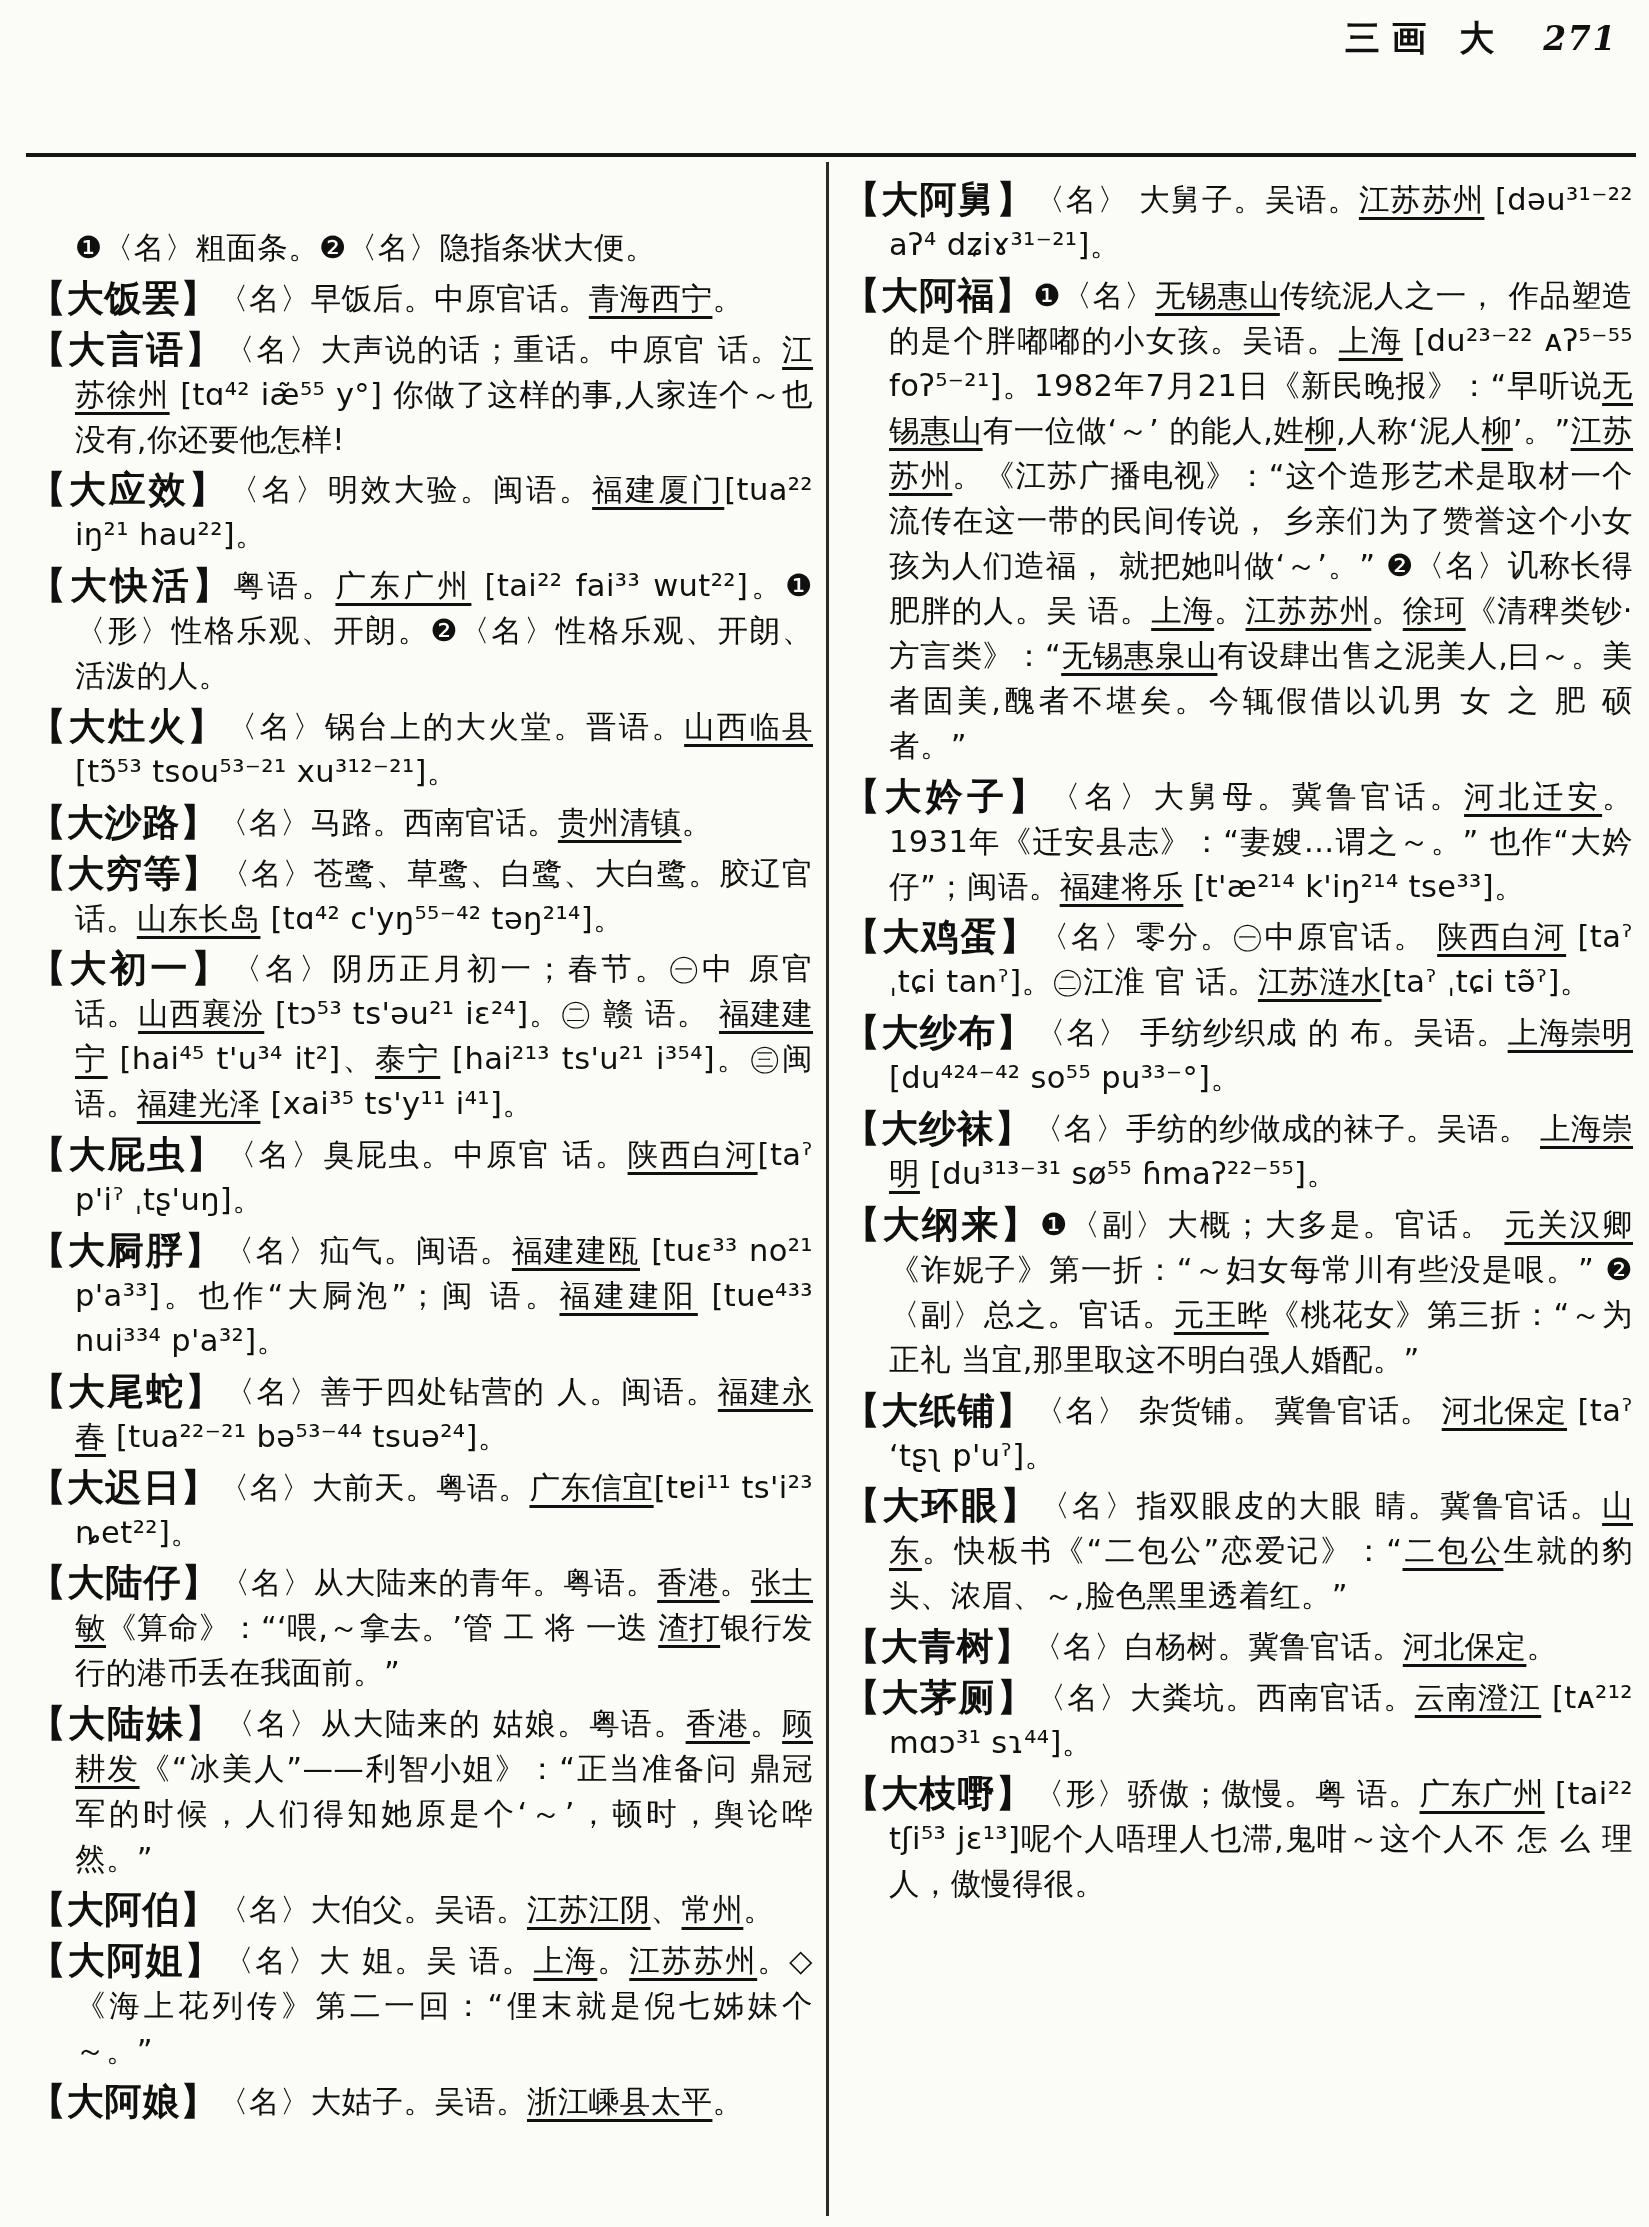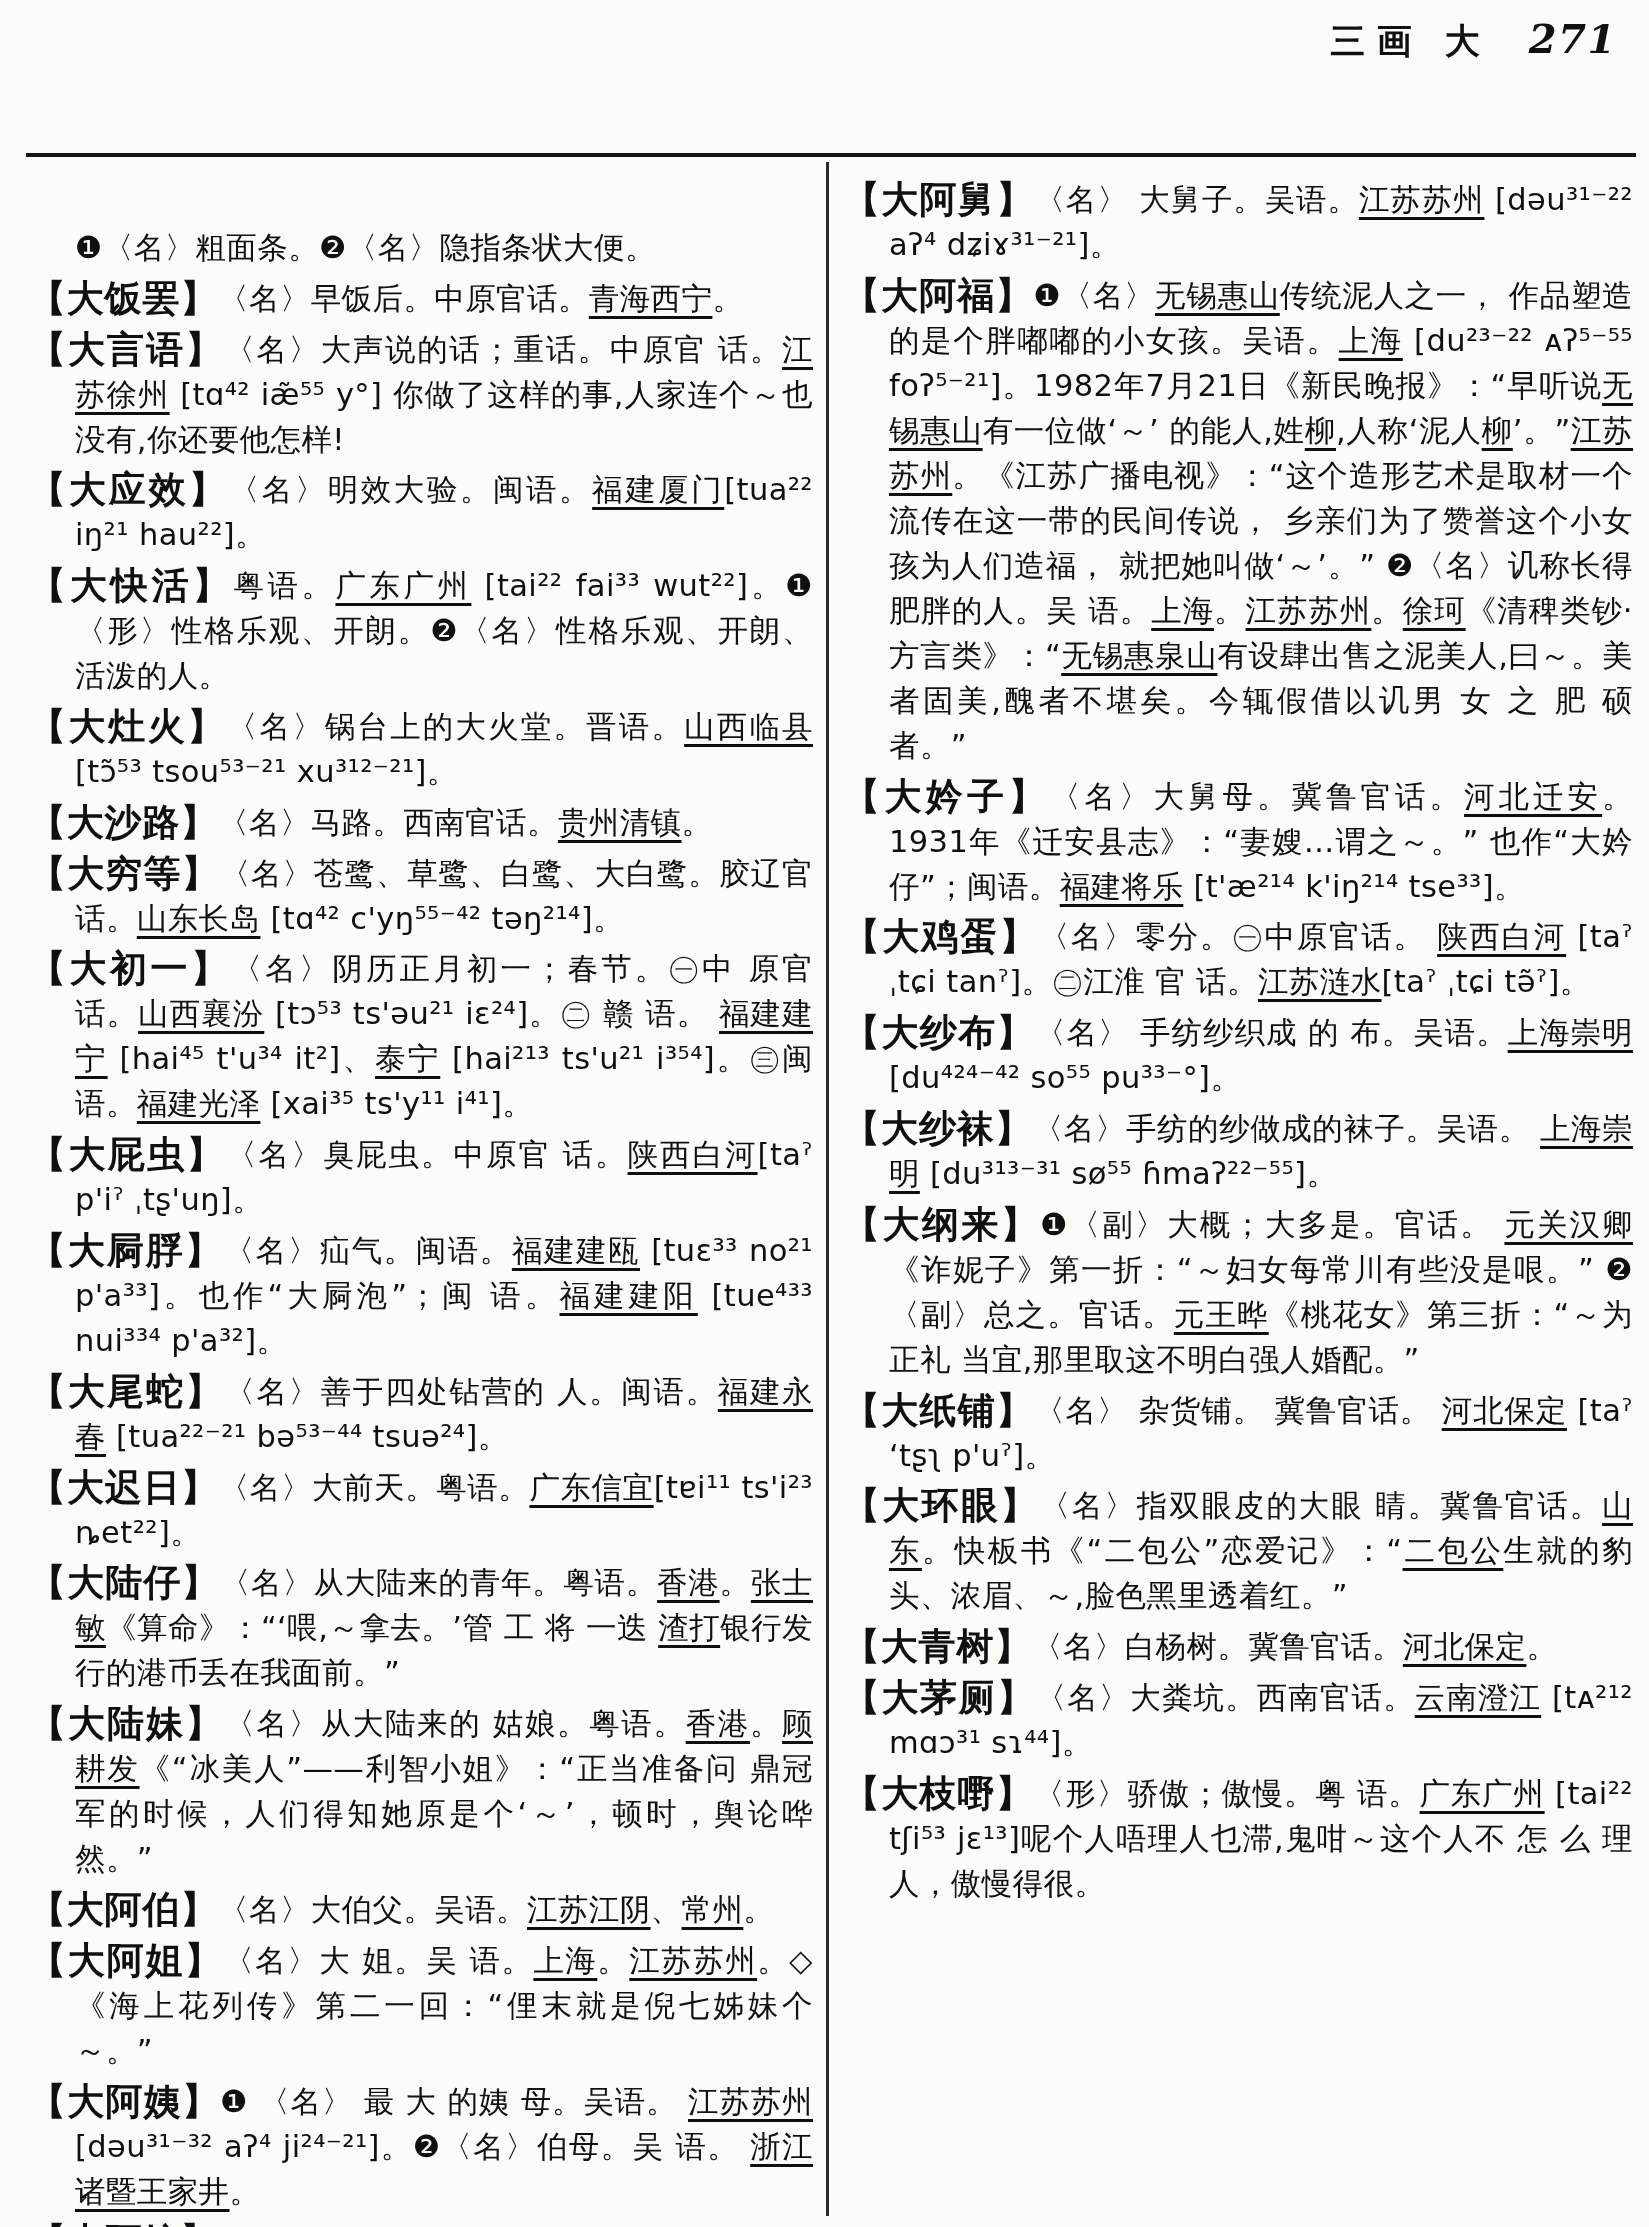--- a/index.html
+++ b/index.html
@@ -9,21 +9,21 @@
   }
   .page{position:relative;width:1650px;height:2227px;overflow:hidden;}
   
   .header{
     position:absolute;top:15px;left:0;width:1617px;
     text-align:right;white-space:nowrap;
   }
   .hdr-section{font-size:35px;font-weight:bold;letter-spacing:11.5px;margin-top:16px;}
   .hdr-char{font-size:35px;font-weight:bold;margin-left:21.4px;}
   .hdr-page{
-    font-size:40px;font-weight:bold;font-style:italic;
+    font-size:33px;font-weight:bold;font-style:italic;
     font-family:"DejaVu Serif","Liberation Serif",serif;
     margin-left:49px;letter-spacing:1.6px;
   }
   .rule{position:absolute;left:26.4px;top:153px;width:1610px;height:4.1px;background:#151515;}
   .divider{position:absolute;left:826px;top:162px;height:2054px;width:2.5px;background:#2a2a2a;}
   
   .col{
     position:absolute;top:177px;width:784px;
     font-size:30.5px;line-height:45px;text-align:justify;
     letter-spacing:0.4px;
@@ -65,21 +65,20 @@
     <p class="entry"><b class="hw">【大穷等】</b><span>〈名〉苍鹭、草鹭、白鹭、大白鹭。胶辽官话。<u>山东长岛</u> [tɑ⁴² c'yŋ⁵⁵⁻⁴² təŋ²¹⁴]。</span></p>
     <p class="entry"><b class="hw">【大初一】</b><span>〈名〉阴历正月初一；春节。㊀中 原官话。<u>山西襄汾</u> [tɔ⁵³ ts'əu²¹ iɛ²⁴]。㊁ 赣 语。 <u>福建建宁</u> [hai⁴⁵ t'u³⁴ it²]、<u>泰宁</u> [hai²¹³ ts'u²¹ i³⁵⁴]。㊂闽语。<u>福建光泽</u> [xai³⁵ ts'y¹¹ i⁴¹]。</span></p>
     <p class="entry"><b class="hw">【大屁虫】</b><span>〈名〉臭屁虫。中原官 话。<u>陕西白河</u>[taˀ p'iˀ ˌtʂ'uŋ]。</span></p>
     <p class="entry"><b class="hw">【大屙脬】</b><span>〈名〉疝气。闽语。<u>福建建瓯</u> [tuɛ³³ no²¹ p'a³³]。也作“大屙泡”；闽 语。<u>福建建阳</u> [tue⁴³³ nui³³⁴ p'a³²]。</span></p>
     <p class="entry"><b class="hw">【大尾蛇】</b><span>〈名〉善于四处钻营的 人。闽语。<u>福建永春</u> [tua²²⁻²¹ bə⁵³⁻⁴⁴ tsuə²⁴]。</span></p>
     <p class="entry"><b class="hw">【大迟日】</b><span>〈名〉大前天。粤语。<u>广东信宜</u>[tɐi¹¹ ts'i²³ ȵet²²]。</span></p>
     <p class="entry"><b class="hw">【大陆仔】</b><span>〈名〉从大陆来的青年。粤语。<u>香港</u>。<u>张士敏</u>《算命》：“‘喂,～拿去。’管 工 将 一迭 <u>渣打</u>银行发行的港币丢在我面前。”</span></p>
     <p class="entry"><b class="hw">【大陆妹】</b><span>〈名〉从大陆来的 姑娘。粤语。<u>香港</u>。<u>顾耕发</u>《“冰美人”——利智小姐》：“正当准备问 鼎冠军的时候，人们得知她原是个‘～’，顿时，舆论哗然。”</span></p>
     <p class="entry"><b class="hw">【大阿伯】</b><span>〈名〉大伯父。吴语。<u>江苏江阴</u>、<u>常州</u>。</span></p>
     <p class="entry"><b class="hw">【大阿姐】</b><span>〈名〉大 姐。吴 语。<u>上海</u>。<u>江苏苏州</u>。◇《海上花列传》第二一回：“俚末就是倪七姊妹个～。”</span></p>
-    <p class="entry"><b class="hw">【大阿姨】</b><span>❶ 〈名〉 最 大 的姨 母。吴语。 <u>江苏苏州</u> [dəu³¹⁻³² aʔ⁴ ji²⁴⁻²¹]。❷〈名〉伯母。吴 语。 <u>浙江诸暨王家井</u>。</span></p>
     <p class="entry"><b class="hw">【大阿娘】</b><span>〈名〉大姑子。吴语。<u>浙江嵊县太平</u>。</span></p>
   </div>
 
   <div class="col col-right">
     <p class="entry"><b class="hw">【大阿舅】</b><span>〈名〉 大舅子。吴语。<u>江苏苏州</u> [dəu³¹⁻²² aʔ⁴ dʑiɤ³¹⁻²¹]。</span></p>
     <p class="entry"><b class="hw">【大阿福】</b><span>❶〈名〉<u>无锡惠山</u>传统泥人之一， 作品塑造的是个胖嘟嘟的小女孩。吴语。<u>上海</u> [du²³⁻²² ᴀʔ⁵⁻⁵⁵ foʔ⁵⁻²¹]。1982年7月21日《新民晚报》：“早听说<u>无锡惠山</u>有一位做‘～’ 的能人,姓<u>柳</u>,人称‘泥人<u>柳</u>’。”<u>江苏苏州</u>。《江苏广播电视》：“这个造形艺术是取材一个流传在这一带的民间传说， 乡亲们为了赞誉这个小女孩为人们造福， 就把她叫做‘～’。” ❷〈名〉讥称长得肥胖的人。吴 语。<u>上海</u>。<u>江苏苏州</u>。<u>徐珂</u>《清稗类钞·方言类》：“<u>无锡惠泉山</u>有设肆出售之泥美人,曰～。美者固美,醜者不堪矣。今辄假借以讥男 女 之 肥 硕者。”</span></p>
     <p class="entry"><b class="hw">【大妗子】</b><span>〈名〉大舅母。冀鲁官话。<u>河北迁安</u>。1931年《迁安县志》：“妻嫂…谓之～。” 也作“大妗仔”；闽语。<u>福建将乐</u> [t'æ²¹⁴ k'iŋ²¹⁴ tse³³]。</span></p>
     <p class="entry"><b class="hw">【大鸡蛋】</b><span>〈名〉零分。㊀中原官话。 <u>陕西白河</u> [taˀ ˌtɕi tanˀ]。㊁江淮 官 话。<u>江苏涟水</u>[taˀ ˌtɕi tə̃ˀ]。</span></p>
     <p class="entry"><b class="hw">【大纱布】</b><span>〈名〉 手纺纱织成 的 布。吴语。<u>上海崇明</u> [du⁴²⁴⁻⁴² so⁵⁵ pu³³⁻°]。</span></p>
     <p class="entry"><b class="hw">【大纱袜】</b><span>〈名〉手纺的纱做成的袜子。吴语。 <u>上海崇明</u> [du³¹³⁻³¹ sø⁵⁵ ɦmaʔ²²⁻⁵⁵]。</span></p>

